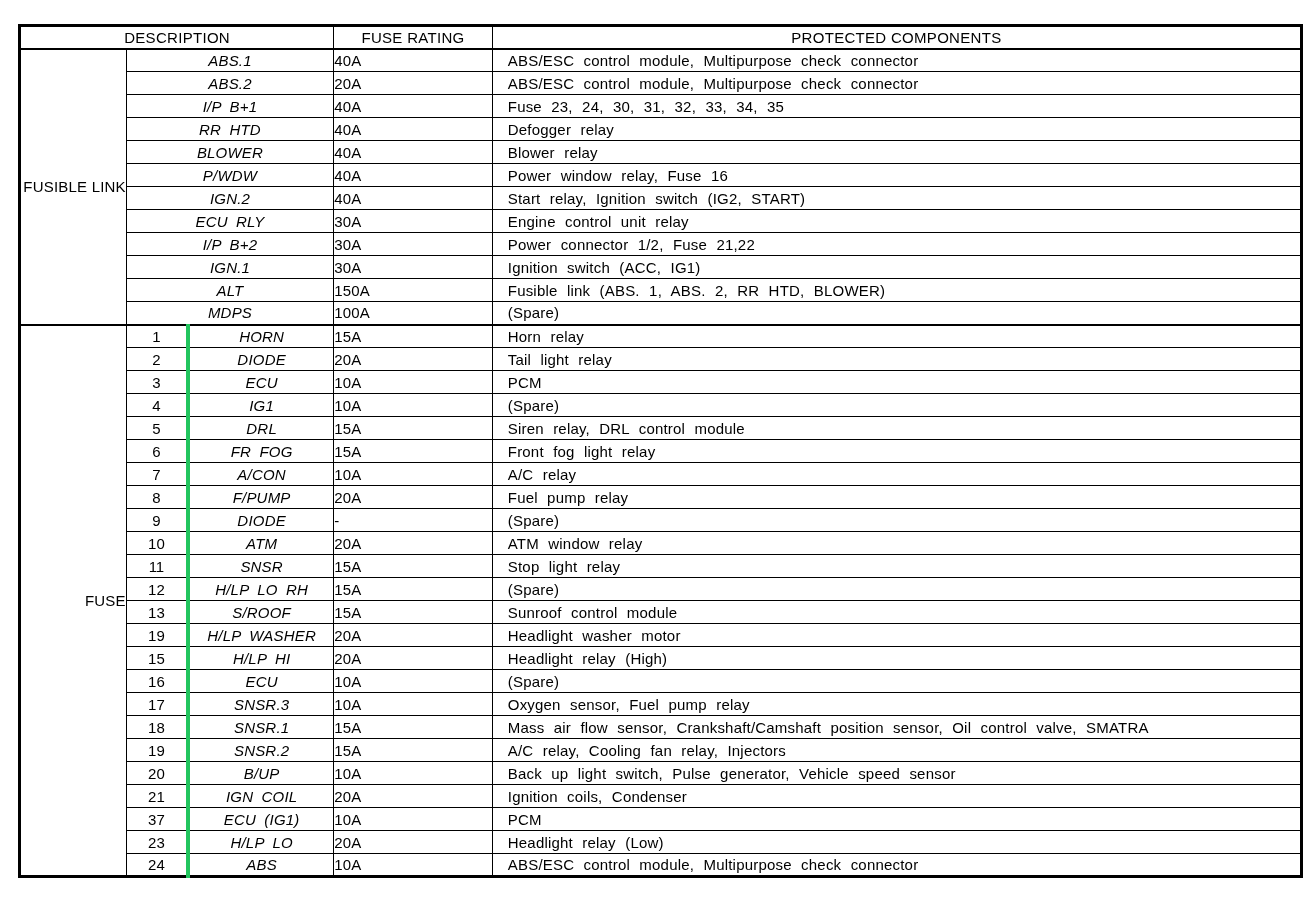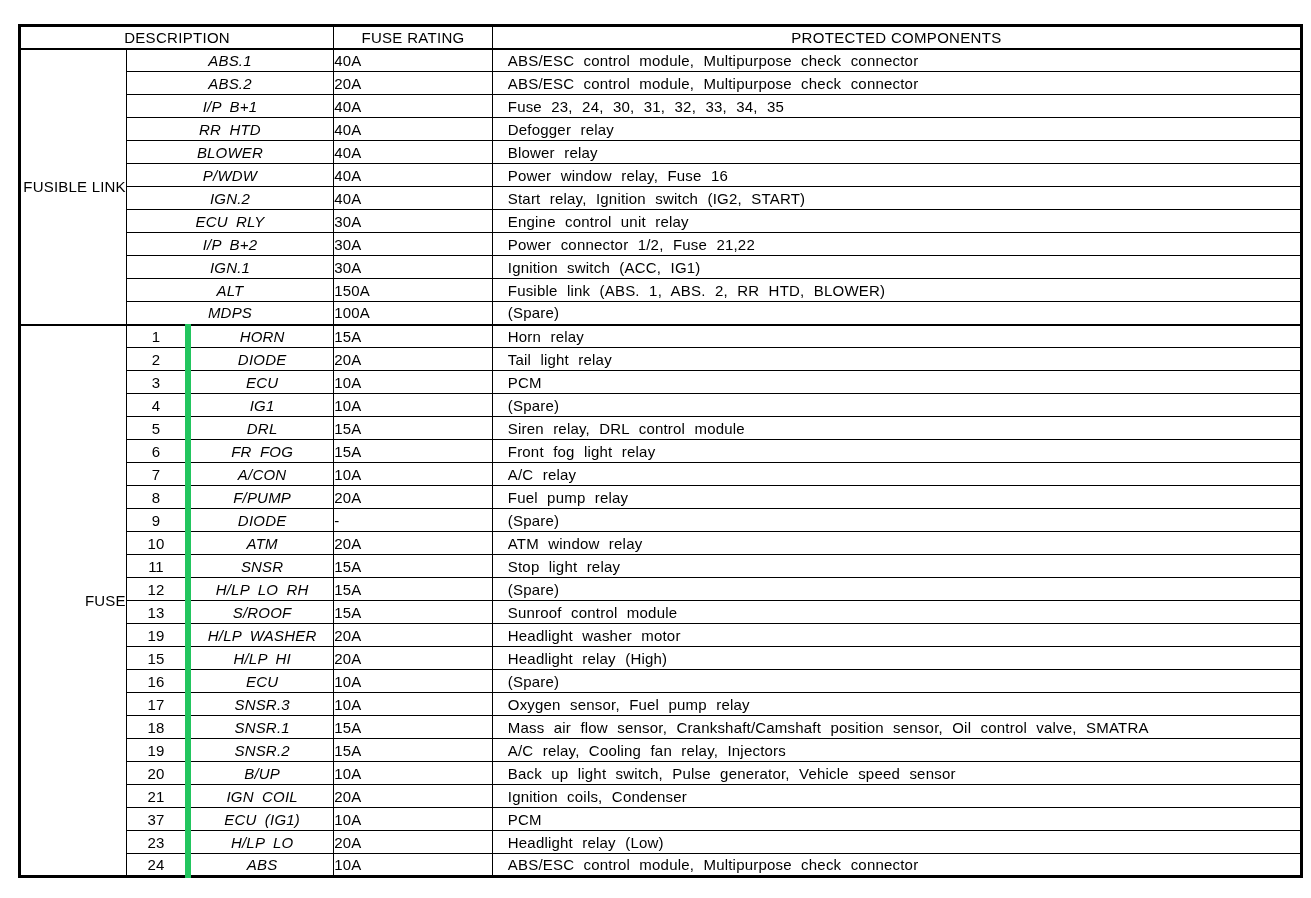--- a/index.html
+++ b/index.html
@@ -37,21 +37,21 @@
     letter-spacing: 0.3px;
   }
   .fuse-table tr { height: 23px; }
   .section-cell {
     text-align: right;
     white-space: pre-line;
     letter-spacing: 0.2px;
   }
   .num-cell { text-align: center; }
   .name-cell { text-align: center; word-spacing: 4px; letter-spacing: 0.2px; font-style: italic; }
-  .name-cell.divided { border-left: 6px solid #22c55e; }
+  .name-cell.divided { border-left: 4px solid #22c55e; }
   .rating-cell { text-align: left; letter-spacing: 0.2px; }
   .comp-cell {
     text-align: left;
     padding-left: 15px;
     word-spacing: 5px;
     letter-spacing: 0.2px;
   }
   tr.section-start td { border-top: 2px solid #000; }
 </style>
 </head>

